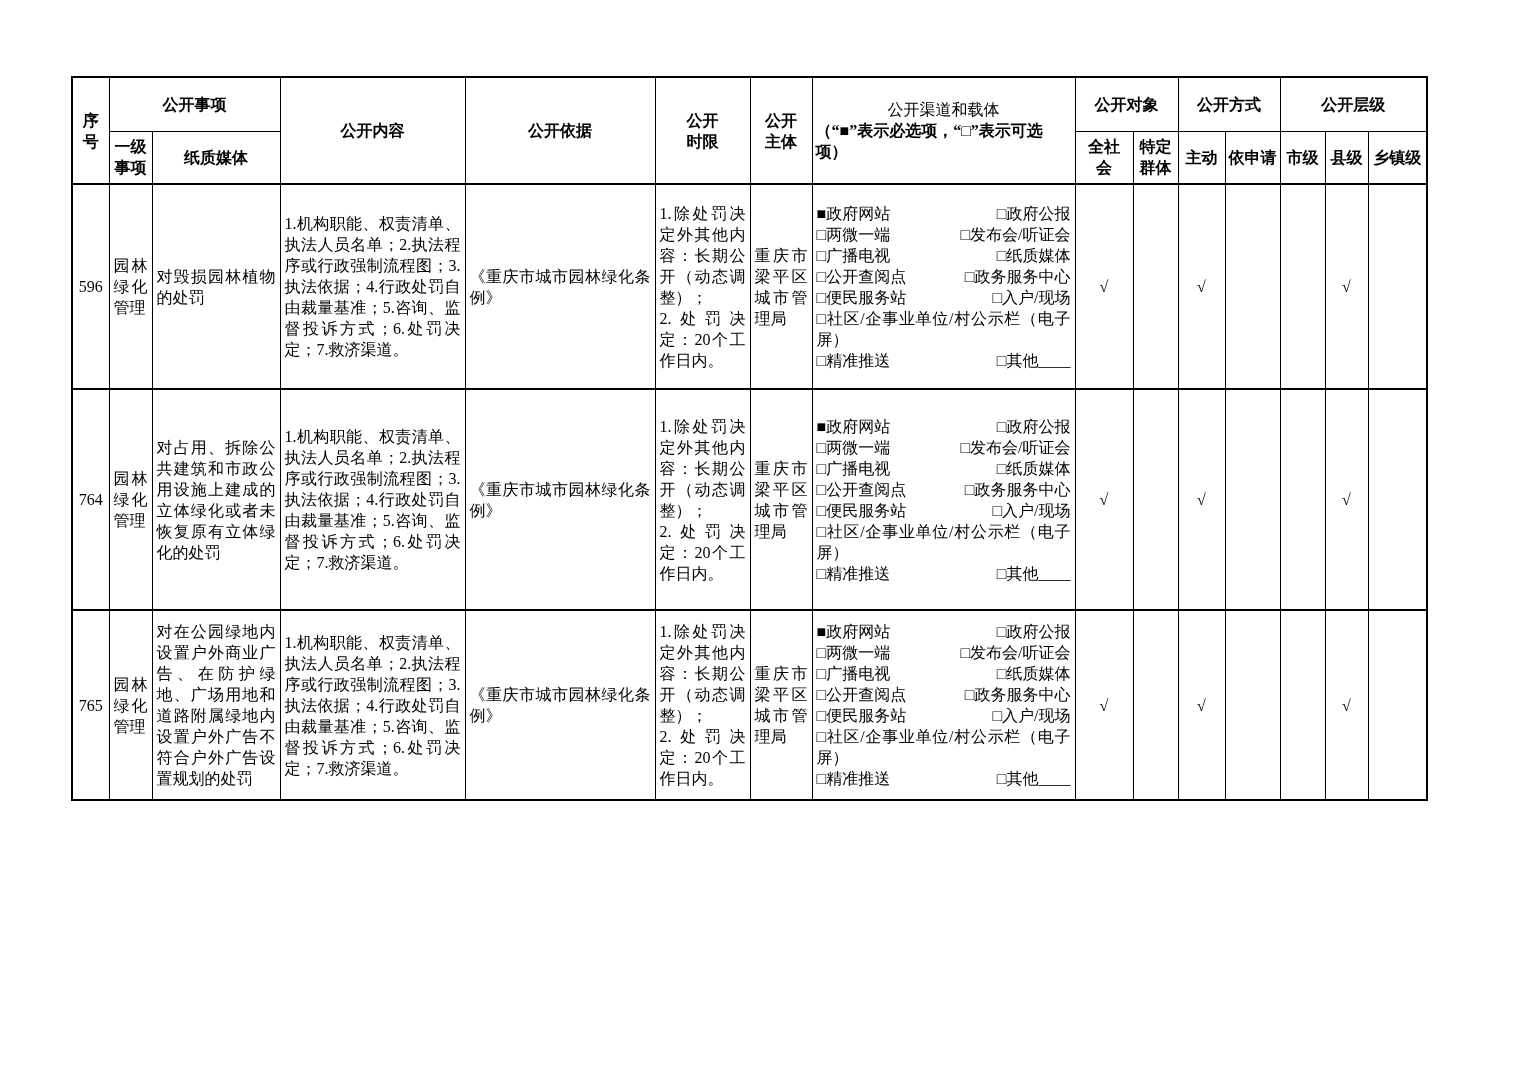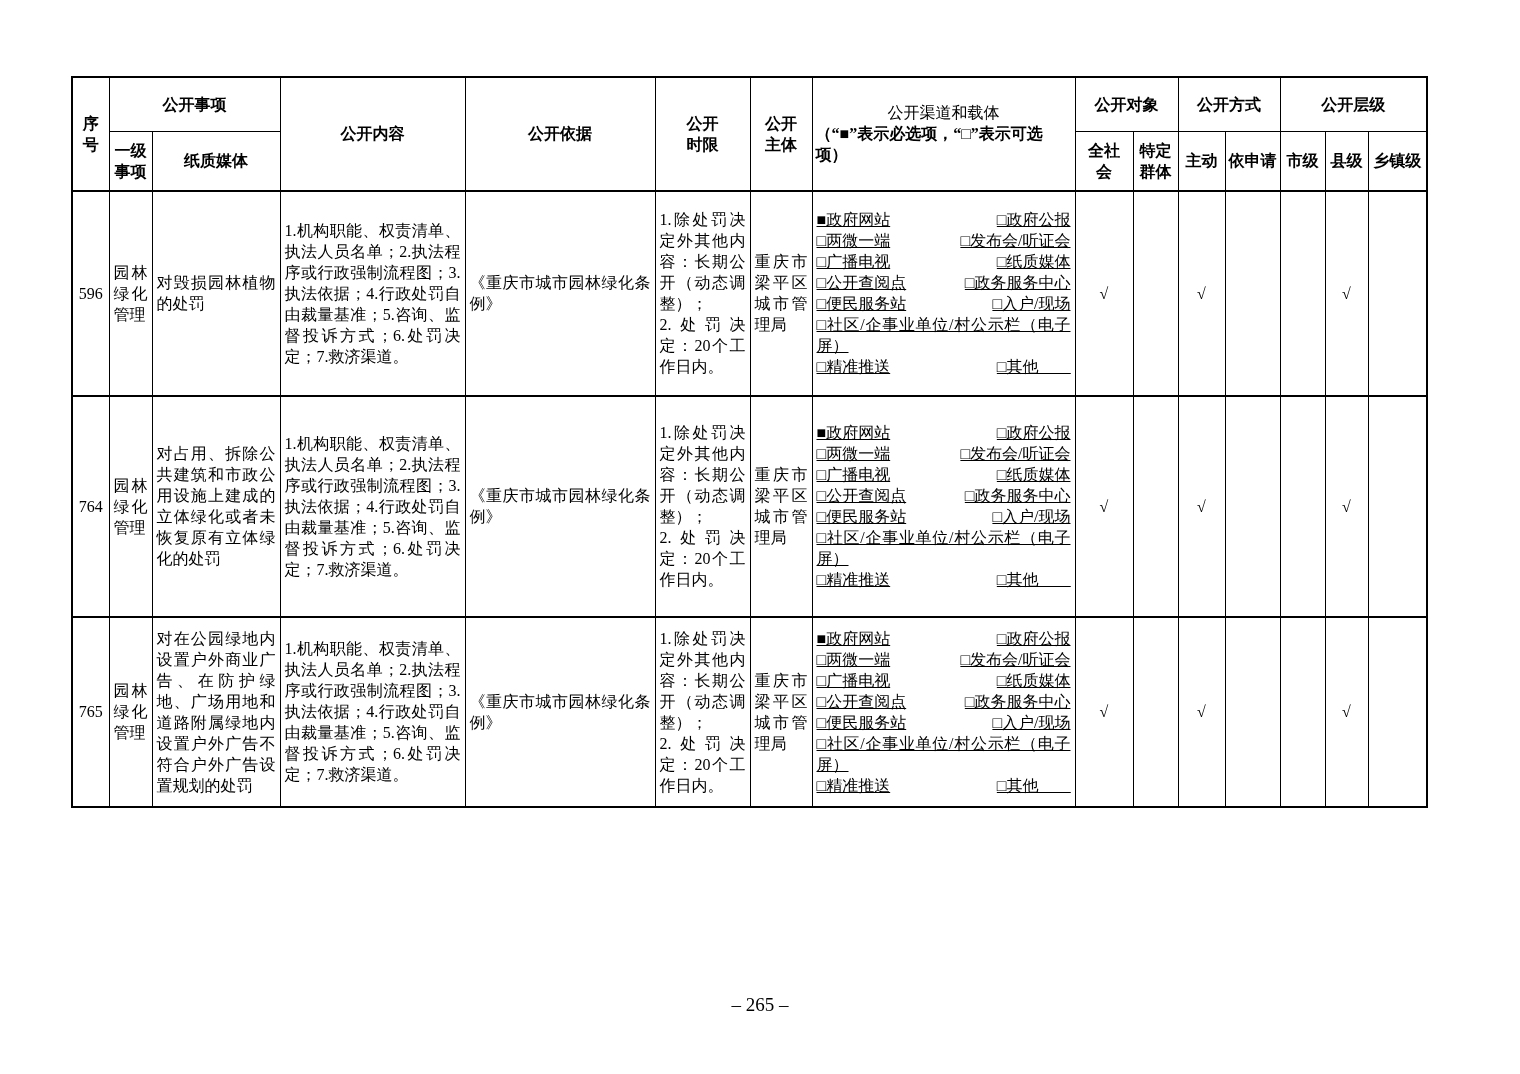--- a/index.html
+++ b/index.html
@@ -18,33 +18,33 @@
   }
   table.doc td {
     border: 1px solid #000;
     padding: 2px 4px;
     font-size: 16px;
     line-height: 21px;
     vertical-align: middle;
     overflow: hidden;
     word-break: break-all;
   }
-  tr.h1 td, tr.h2 td { font-weight: bold; text-align: center; padding: 8px 3px; }
+  tr.h1 td, tr.h2 td { font-weight: bold; text-align: center; padding: 2px 3px; }
   tr.body td { border-top-width: 2px; }
 
   .pre  { white-space: pre-line; }
   .just { text-align: justify; }
   .center { text-align: center; }
   .nowrap { white-space: nowrap; }
 
   td.qudao-hd { text-align: left; padding: 2px 6px; }
   .qudao-title { text-align: center; font-weight: normal; }
   .qudao-note  { text-align: left; font-weight: bold; }
 
-  td.ch-cell { padding: 2px 6px; text-decoration: underline; }
+  td.ch-cell { padding: 2px 6px; }
   .ch-line { display: flex; }
   .ch-l { width: 132px; flex: none; text-align: left; }
   .ch-r { flex: 1; text-align: right; }
   .ch-full { display: block; text-align: justify; }
 
   td.check { text-align: center; font-size: 16px; }
 
   .page-number {
     position: absolute; left: 0; top: 994px; width: 1520px;
     text-align: center; font-size: 19px; color: #000;
@@ -246,15 +246,14 @@
       <td class="check"></td>
       <td class="check">√</td>
       <td class="check"></td>
       <td class="check"></td>
       <td class="check">√</td>
       <td class="check"></td>
     </tr>
   </tbody>
     </table>
 
-  <div class="page-number">– 265 –</div>
 
 </div>
 
 </body></html>

